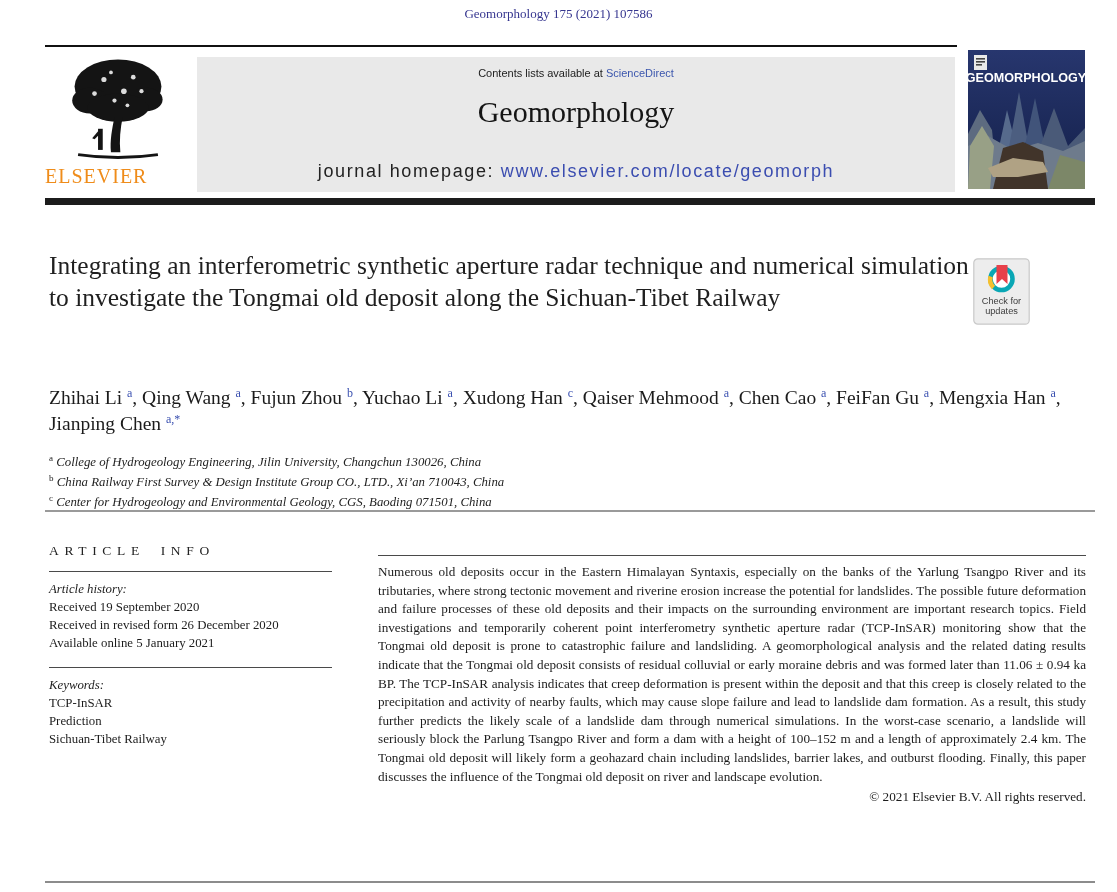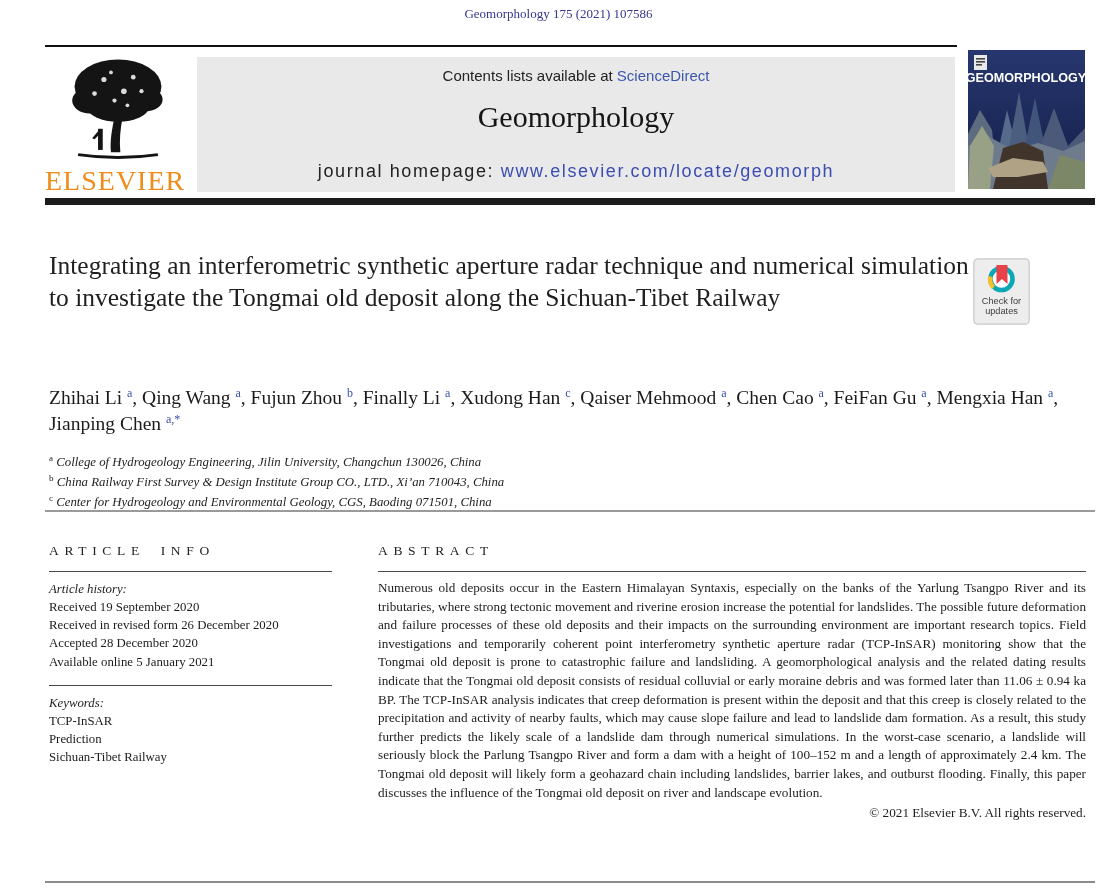--- a/index.html
+++ b/index.html
@@ -12,31 +12,31 @@
 
   
   .rule-thin-top{position:absolute;top:45px;left:45px;width:912px;height:2px;background:#111;}
   .rule-thick{position:absolute;top:198px;left:45px;width:1050px;height:7px;background:#1c1c1c;}
   .rule-mid{position:absolute;top:510px;left:45px;width:1050px;height:2px;background:#9a9a9a;}
   .rule-bottom{position:absolute;top:881px;left:45px;width:1050px;height:2px;background:#8c8c8c;}
 
   
   .banner{position:absolute;left:197px;top:57px;width:758px;height:135px;background:#e9e9e9;}
   .banner .contents{margin-top:10px;text-align:center;font-family:"Liberation Sans",sans-serif;
-        font-size:15px;color:#222;}
+        font-size:11px;color:#222;}
   .banner .contents a{color:#3b56ad;text-decoration:none;}
   .banner .jname{margin-top:16px;text-align:center;font-size:30px;color:#151515;}
   .banner .homepage{position:absolute;bottom:10px;left:0;width:100%;text-align:center;
         font-family:"Liberation Sans",sans-serif;font-size:18px;letter-spacing:1.6px;color:#222;}
   .banner .homepage a{color:#3b4db0;text-decoration:none;}
 
   
   .logo-block{position:absolute;left:45px;top:56px;width:150px;height:136px;text-align:left;}
   .logo-block svg{display:block;margin-left:14px;}
-  .elsevier-word{font-family:"Liberation Serif",serif;font-size:28px;color:#ef8c1a;
+  .elsevier-word{font-family:"Liberation Serif",serif;font-size:20px;color:#ef8c1a;
         letter-spacing:1px;margin-top:1px;}
 
   
   .cover{position:absolute;left:968px;top:50px;width:117px;height:139px;}
 
   
   .title{position:absolute;left:49px;top:250px;width:930px;font-size:25.5px;
         line-height:1.26;color:#1f1f1f;}
   .badge{position:absolute;left:973px;top:258px;width:57px;height:58px;cursor:pointer;}
 
@@ -147,21 +147,21 @@
       <polygon points="23.5,7 34.5,7 34.5,26 29,21 23.5,26" fill="#e8414a"></polygon>
       <text x="28.5" y="45.5" text-anchor="middle" font-family="Liberation Sans, sans-serif" font-size="9.2" fill="#3c3c3c">Check for</text>
       <text x="28.5" y="56" text-anchor="middle" font-family="Liberation Sans, sans-serif" font-size="9.2" fill="#3c3c3c">updates</text>
     </svg>
   </div>
 
   <div class="authors">
     <span><span>Zhihai Li</span> <sup>a</sup><span class="trail">, </span></span>
     <span><span>Qing Wang</span> <sup>a</sup><span class="trail">, </span></span>
     <span><span>Fujun Zhou</span> <sup>b</sup><span class="trail">, </span></span>
-    <span><span>Finally Li</span> <sup>a</sup><span class="trail">, </span></span>
+    <span><span>Yuchao Li</span> <sup>a</sup><span class="trail">, </span></span>
     <span><span>Xudong Han</span> <sup>c</sup><span class="trail">, </span></span>
     <span><span>Qaiser Mehmood</span> <sup>a</sup><span class="trail">, </span></span>
     <span><span>Chen Cao</span> <sup>a</sup><span class="trail">, </span></span>
     <span><span>FeiFan Gu</span> <sup>a</sup><span class="trail">, </span></span>
     <span><span>Mengxia Han</span> <sup>a</sup><span class="trail">, </span></span>
     <span><span>Jianping Chen</span> <sup>a,*</sup><span class="trail"></span></span>
   </div>
 
   <div class="affils">
     <div><sup>a</sup><span> College of Hydrogeology Engineering, Jilin University, Changchun 130026, China</span></div>
@@ -170,31 +170,29 @@
   </div>
 
   <div class="rule-mid"></div>
 
   <div class="left-col">
     <div class="sec-head">ARTICLE INFO</div>
     <hr class="head-rule">
     <div class="info-label">Article history:</div>
     <div class="info-line">Received 19 September 2020</div>
     <div class="info-line">Received in revised form 26 December 2020</div>
-    <div class="info-line">Accepted 28 December 2020</div>
     <div class="info-line">Available online 5 January 2021</div>
     <hr class="kw-rule">
     <div class="info-label">Keywords:</div>
     <div class="info-line">TCP-InSAR</div>
     <div class="info-line">Prediction</div>
     <div class="info-line">Sichuan-Tibet Railway</div>
   </div>
 
   <div class="right-col">
-    <div class="sec-head">ABSTRACT</div>
     <hr class="head-rule abs">
     <div class="abstract-text">Numerous old deposits occur in the Eastern Himalayan Syntaxis, especially on the banks of the Yarlung Tsangpo River and its tributaries, where strong tectonic movement and riverine erosion increase the potential for landslides. The possible future deformation and failure processes of these old deposits and their impacts on the surrounding environment are important research topics. Field investigations and temporarily coherent point interferometry synthetic aperture radar (TCP-InSAR) monitoring show that the Tongmai old deposit is prone to catastrophic failure and landsliding. A geomorphological analysis and the related dating results indicate that the Tongmai old deposit consists of residual colluvial or early moraine debris and was formed later than 11.06 ± 0.94 ka BP. The TCP-InSAR analysis indicates that creep deformation is present within the deposit and that this creep is closely related to the precipitation and activity of nearby faults, which may cause slope failure and lead to landslide dam formation. As a result, this study further predicts the likely scale of a landslide dam through numerical simulations. In the worst-case scenario, a landslide will seriously block the Parlung Tsangpo River and form a dam with a height of 100–152 m and a length of approximately 2.4 km. The Tongmai old deposit will likely form a geohazard chain including landslides, barrier lakes, and outburst flooding. Finally, this paper discusses the influence of the Tongmai old deposit on river and landscape evolution.</div>
     <div class="copyright">© 2021 Elsevier B.V. All rights reserved.</div>
   </div>
 
   <div class="rule-bottom"></div>
 
 </div>
 
 </body></html>

